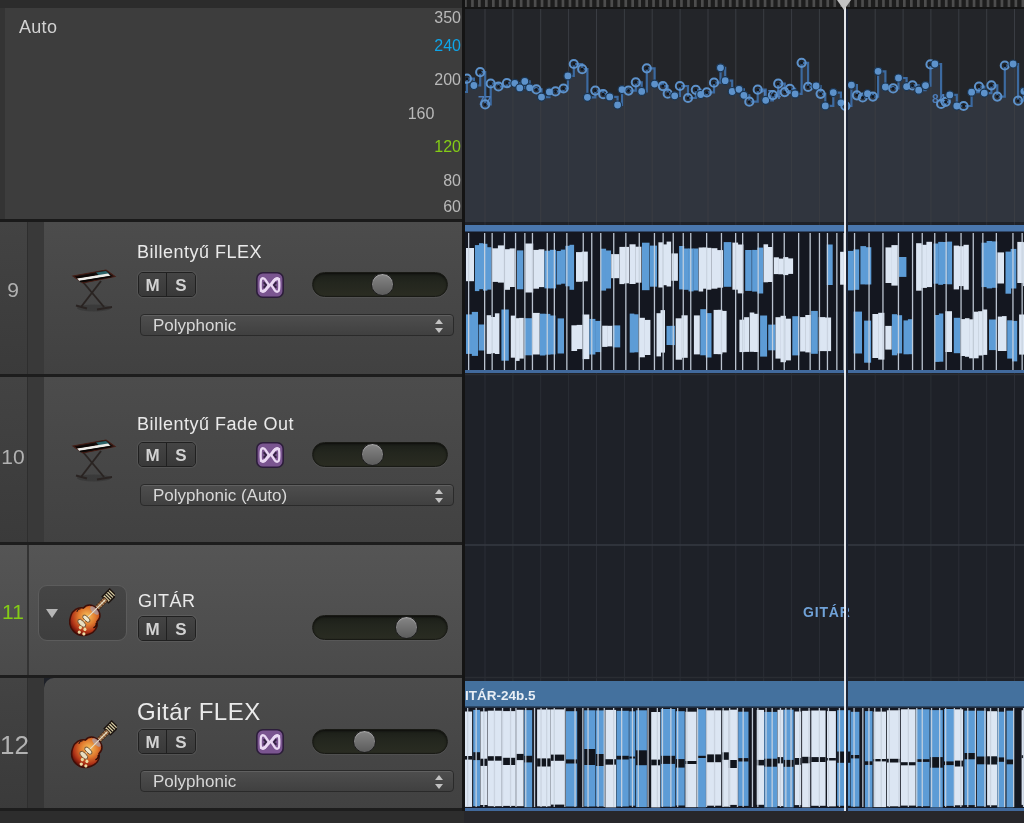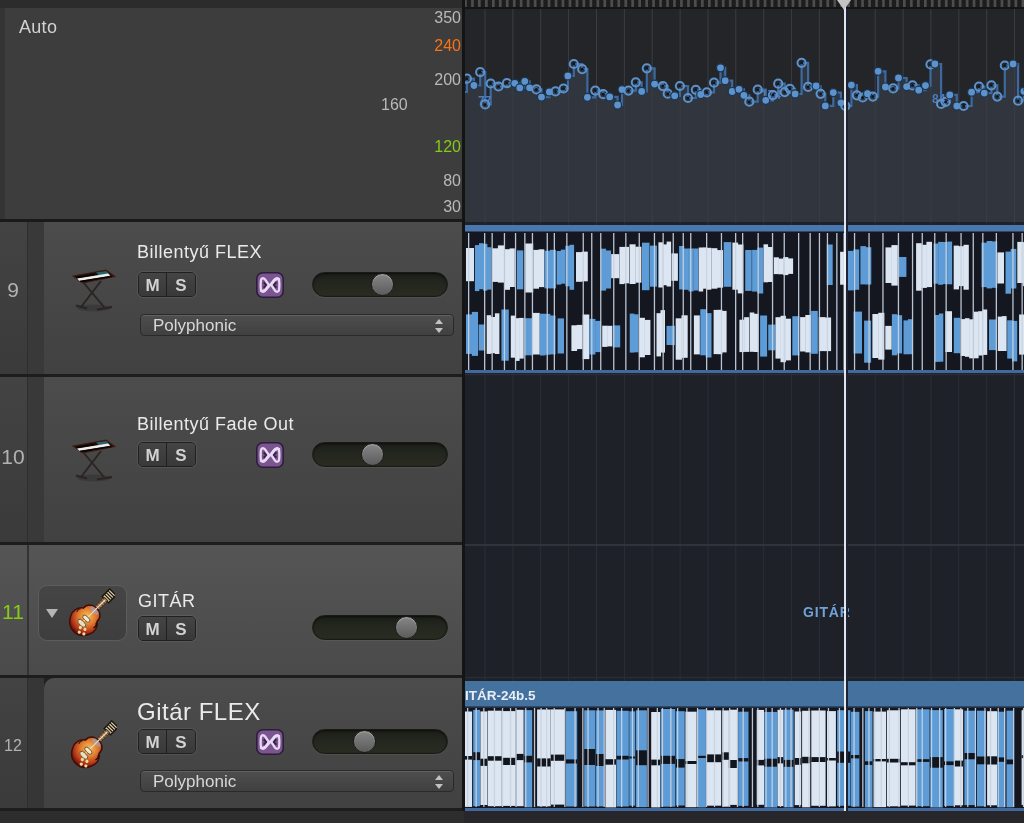--- a/index.html
+++ b/index.html
@@ -1,24 +1,24 @@
 <!DOCTYPE html>
 <html><head><meta charset="utf-8"><style>html,body{margin:0;padding:0;background:#2a2a2a;}*{box-sizing:border-box;}body{font-family:"Liberation Sans", sans-serif;-webkit-font-smoothing:antialiased;}.abs{position:absolute;}</style></head><body>
 <div style="position:relative;width:1024px;height:823px;overflow:hidden;background:#1e2128">
     <div class="abs" style="left:0;top:0;width:464px;height:222px;background:#3d3d3d"></div>
     <div class="abs" style="left:0;top:0;width:464px;height:8px;background:#2c2c2c"></div>
     <div class="abs" style="left:0;top:8px;width:5px;height:211px;background:#343434"></div>
     <div class="abs" style="left:19px;top:17px;font-size:18px;line-height:20px;letter-spacing:0.3px;color:#d2d2d2">Auto</div>
     <div class="abs" style="left:381px;top:9px;width:80px;text-align:right;font-size:16px;line-height:18px;color:#b9b9b9">350</div>
-    <div class="abs" style="left:381px;top:37px;width:80px;text-align:right;font-size:16px;line-height:18px;color:#f97316">240</div>
+    <div class="abs" style="left:381px;top:37px;width:80px;text-align:right;font-size:16px;line-height:18px;color:#0ea5e9">240</div>
     <div class="abs" style="left:381px;top:71px;width:80px;text-align:right;font-size:16px;line-height:18px;color:#b9b9b9">200</div>
-    <div class="abs" style="left:381px;top:96px;width:80px;text-align:left;font-size:16px;line-height:18px;color:#b9b9b9">160</div>
+    <div class="abs" style="left:381px;top:105px;width:80px;text-align:center;font-size:16px;line-height:18px;color:#b9b9b9">160</div>
     <div class="abs" style="left:381px;top:138px;width:80px;text-align:right;font-size:16px;line-height:18px;color:#84cc16">120</div>
     <div class="abs" style="left:381px;top:172px;width:80px;text-align:right;font-size:16px;line-height:18px;color:#b9b9b9">80</div>
-    <div class="abs" style="left:381px;top:198px;width:80px;text-align:right;font-size:16px;line-height:18px;color:#b9b9b9">30</div>
+    <div class="abs" style="left:381px;top:198px;width:80px;text-align:right;font-size:16px;line-height:18px;color:#b9b9b9">60</div>
     <div class="abs" style="left:0;top:219px;width:1024px;height:3px;background:#1a1a1a"></div>
     <div class="abs" style="left:464px;top:0"><svg width="560" height="222" viewBox="0 0 560 222" xmlns="http://www.w3.org/2000/svg">
         <rect x="0" y="0" width="560" height="222" fill="#232529"></rect>
         <rect x="0" y="0" width="560" height="7" fill="#1d1d1d"></rect>
         <rect x="-6.9" y="0" width="2.7" height="7" fill="#4d4d4d"></rect>
         <rect x="0.1" y="0" width="2.7" height="7" fill="#4d4d4d"></rect>
         <rect x="7.1" y="0" width="2.7" height="7" fill="#4d4d4d"></rect>
         <rect x="14.0" y="0" width="2.7" height="7" fill="#4d4d4d"></rect>
         <rect x="21.0" y="0" width="2.7" height="7" fill="#4d4d4d"></rect>
         <rect x="28.0" y="0" width="2.7" height="7" fill="#4d4d4d"></rect>
@@ -307,21 +307,21 @@
     <div class="abs" style="left:0;top:675px;width:464px;height:3px;background:#1d1d1d"></div>
     <div class="abs" style="left:0;top:678px;width:28px;height:133px;background:linear-gradient(#434343,#3a3a3a)"></div>
     <div class="abs" style="left:28px;top:678px;width:16px;height:133px;background:#363636"></div>
     <div class="abs" style="left:44px;top:678px;width:420px;height:133px;background:linear-gradient(#4c4c4c,#414141);border-top-left-radius:10px"></div>
     <div class="abs" style="left:26.5px;top:678px;width:1.5px;height:133px;background:#2e2e2e"></div>
     <div class="abs" style="left:0;top:808px;width:464px;height:3px;background:#1d1d1d"></div>
     <div class="abs" style="left:0;top:811px;width:464px;height:12px;background:#2d2d2d"></div>
     <div class="abs" style="left:0;top:279px;width:26px;text-align:center;font-size:21px;line-height:21px;color:#b2b2b2">9</div>
     <div class="abs" style="left:0;top:446px;width:26px;text-align:center;font-size:21px;line-height:21px;color:#b2b2b2">10</div>
     <div class="abs" style="left:0;top:601px;width:26px;text-align:center;font-size:21px;line-height:21px;color:#84cc16">11</div>
-    <div class="abs" style="left:0;top:735px;width:26px;text-align:center;font-size:16px;line-height:21px;color:#b2b2b2">12</div>
+    <div class="abs" style="left:0;top:735px;width:26px;text-align:center;font-size:26px;line-height:21px;color:#b2b2b2">12</div>
     <div class="abs" style="left:137px;top:243px;font-size:18px;line-height:18px;letter-spacing:0.5px;color:#eaeaea">Billentyű FLEX</div>
     <div style="position:absolute;left:67px;top:266px;width:52px;height:48px"><svg width="52" height="48" viewBox="0 0 52 48" xmlns="http://www.w3.org/2000/svg">
 <ellipse cx="27" cy="42" rx="17" ry="3.5" fill="#000" opacity="0.16"></ellipse>
 <g stroke="#2a2422" stroke-width="1.9" fill="none">
 <path d="M16 16 L37 41"></path>
           <path d="M34 15 L14 41"></path>
 <path d="M9 39.5 L20 42.5"></path>
           <path d="M30 43.5 L45 41"></path>
 </g>
 <g>
@@ -370,20 +370,25 @@
     <div style="position:absolute;left:138px;top:442px;height:25px;border:1.5px solid #202020;border-radius:5px;overflow:hidden;box-shadow:0 0 0 1px rgba(255,255,255,0.07)"><div style="width:28px;height:25px;line-height:25px;text-align:center;display:inline-block;font-size:17px;font-weight:bold;color:#d2d2d2;vertical-align:top;background:linear-gradient(#444444,#383838);border-right:1px solid #202020">M</div><div style="width:28px;height:25px;line-height:25px;text-align:center;display:inline-block;font-size:17px;font-weight:bold;color:#d2d2d2;vertical-align:top;background:linear-gradient(#444444,#383838);">S</div></div>
     <div style="position:absolute;left:256px;top:442px;width:28px;height:26px"><svg width="28" height="26" viewBox="0 0 28 26" xmlns="http://www.w3.org/2000/svg">
 <rect x="0.8" y="0.8" width="26.4" height="24.4" rx="6" fill="#7a5590" stroke="#2c1d3a" stroke-width="1.6"></rect>
 <path d="M5.4 7 C6.6 5.8 8.2 6.1 9.2 7.6 L12.8 12.9 L9.2 18.4 C8.2 19.9 6.6 20.2 5.4 19 C4.4 17.8 4.4 8.2 5.4 7 Z" fill="none" stroke="#ead9f3" stroke-width="2.3" stroke-linejoin="round"></path>
 <path d="M22.6 7 C21.4 5.8 19.8 6.1 18.8 7.6 L15.2 12.9 L18.8 18.4 C19.8 19.9 21.4 20.2 22.6 19 C23.6 17.8 23.6 8.2 22.6 7 Z" fill="none" stroke="#ead9f3" stroke-width="2.3" stroke-linejoin="round"></path>
 <path d="M5 18.8 C9.5 20.5 10.8 16.2 14 13 C17.2 9.8 18.5 5.5 23 7.2" fill="none" stroke="#ead9f3" stroke-width="2.5" stroke-linecap="round"></path>
 <path d="M7.6 10.4 l2.5 2.6 l-2.5 2.6 M20.4 10.4 l-2.5 2.6 l2.5 2.6" stroke="#2e1f3c" stroke-width="1.6" fill="none"></path>
 </svg></div>
     <div style="position:absolute;left:312px;top:442px;width:136px;height:25px;border-radius:13px;background:linear-gradient(#1b1e18,#23261e 40%,#2a2c22);box-shadow:inset 0 1px 2px #0e0e0c, 0 1px 0 rgba(255,255,255,0.06);border:1px solid #191a15">
       <div style="position:absolute;left:48px;top:0px;width:23px;height:23px;border-radius:50%;background:linear-gradient(#868686,#5c5c5c);border:1px solid #1c1c1c;box-shadow:inset 0 1px 1px #a8a8a8"></div>
+    </div>
+    <div style="position:absolute;left:140px;top:484px;width:314px;height:22px;border-radius:4px;background:linear-gradient(#4e4e4e,#404040);border:1px solid #2a2a2a;box-shadow:inset 0 1px 0 #606060;">
+      <div style="position:absolute;left:12px;top:0;height:22px;line-height:22px;font-size:17px;color:#d8d8d8">Polyphonic (Auto)</div>
+      <div style="position:absolute;right:10px;top:4px;width:0;height:0;border-left:4px solid transparent;border-right:4px solid transparent;border-bottom:5px solid #c2c2c2"></div>
+      <div style="position:absolute;right:10px;top:13px;width:0;height:0;border-left:4px solid transparent;border-right:4px solid transparent;border-top:5px solid #c2c2c2"></div>
     </div>
     <div class="abs" style="left:38px;top:585px;width:89px;height:56px;border-radius:9px;background:linear-gradient(#454545,#3e3e3e);border:1.5px solid #5c5c5c"></div>
     <div class="abs" style="left:46px;top:609px;width:0;height:0;border-left:6.5px solid transparent;border-right:6.5px solid transparent;border-top:9px solid #b5b5b5"></div>
     <div style="position:absolute;left:63px;top:584px;width:52px;height:60px"><svg width="52" height="60" viewBox="0 0 52 60" xmlns="http://www.w3.org/2000/svg">
 <defs>
 <radialGradient id="gb" gradientUnits="userSpaceOnUse" cx="19" cy="38" r="19">
 <stop offset="0" stop-color="#f7c25c"></stop>
             <stop offset="0.45" stop-color="#e07a2e"></stop>
             <stop offset="0.8" stop-color="#b03418"></stop>
             <stop offset="1" stop-color="#6d1208"></stop>

